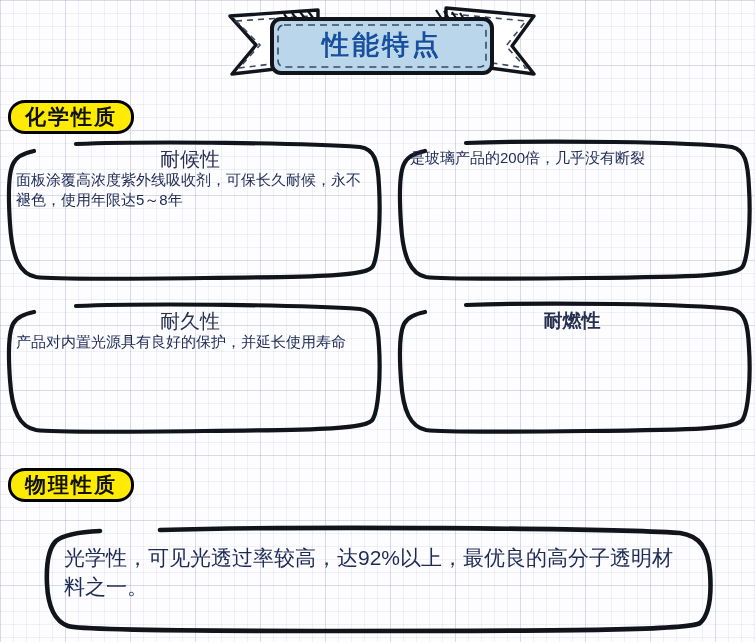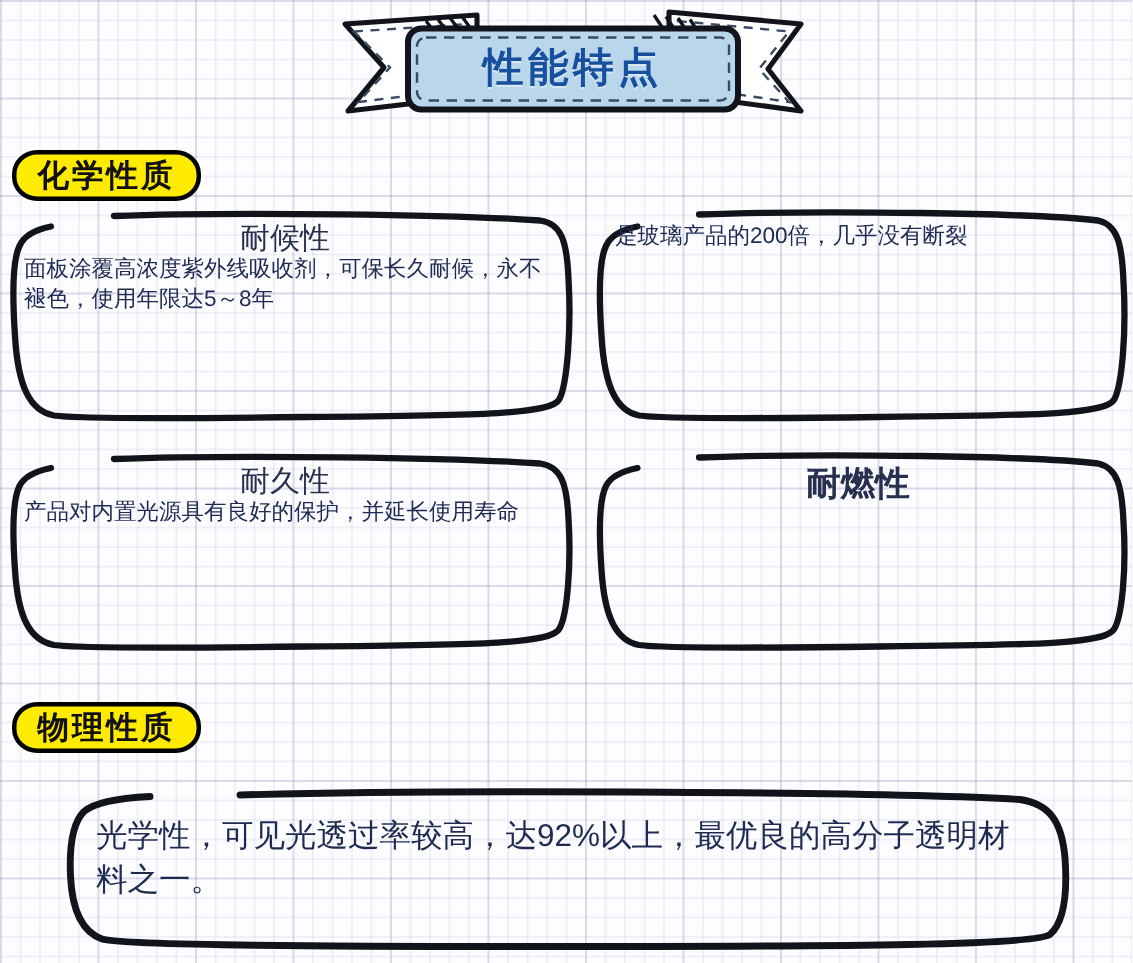--- a/index.html
+++ b/index.html
@@ -92,21 +92,21 @@
     font-size: 15px;
     line-height: 1.28;
     color: #1d2a52;
     letter-spacing: 0px;
   }
   .serif .btitle, .serif .bbody {
     font-family: "Liberation Serif", "DejaVu Serif", serif;
     font-weight: bold;
   }
   .serif .bbody { font-size: 22px; letter-spacing: 2px; text-align: center; }
-  .serif .btitle { font-size: 23px; }
+  .serif .btitle { font-size: 19px; }
 
   #box-weather  { left: 4px;   top: 138px; width: 378px; height: 145px; }
   #box-impact   { left: 396px; top: 138px; width: 356px; height: 145px; }
   #box-durable  { left: 4px;   top: 300px; width: 378px; height: 135px; }
   #box-flame    { left: 396px; top: 300px; width: 356px; height: 135px; }
   #box-optical  { left: 40px;  top: 524px; width: 676px; height: 110px; }
 
   #box-weather .content { padding: 10px 18px 0 12px; }
   #box-impact  .content { padding: 10px 18px 0 14px; }
   #box-durable .content { padding: 10px 18px 0 12px; }

